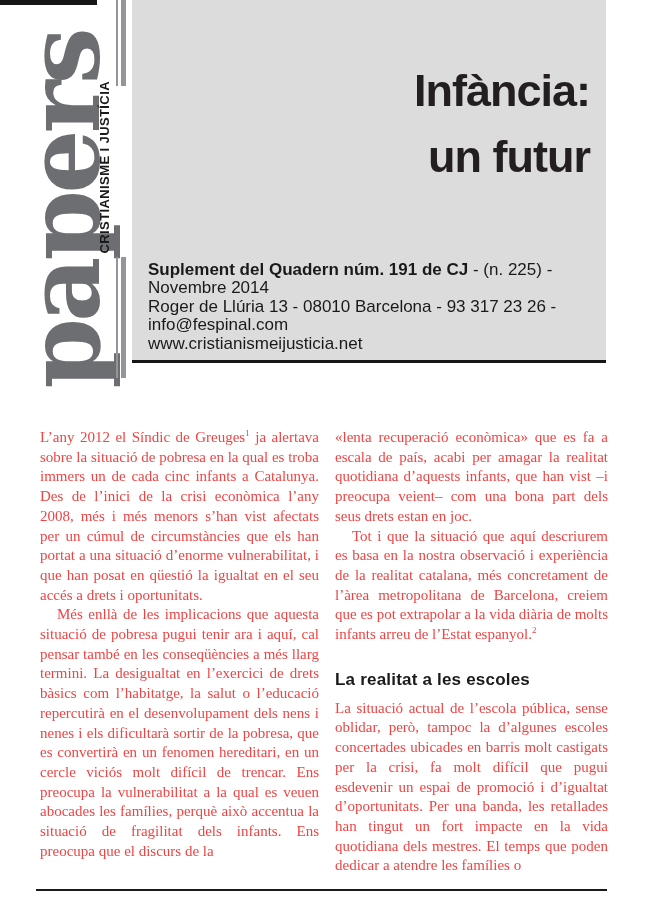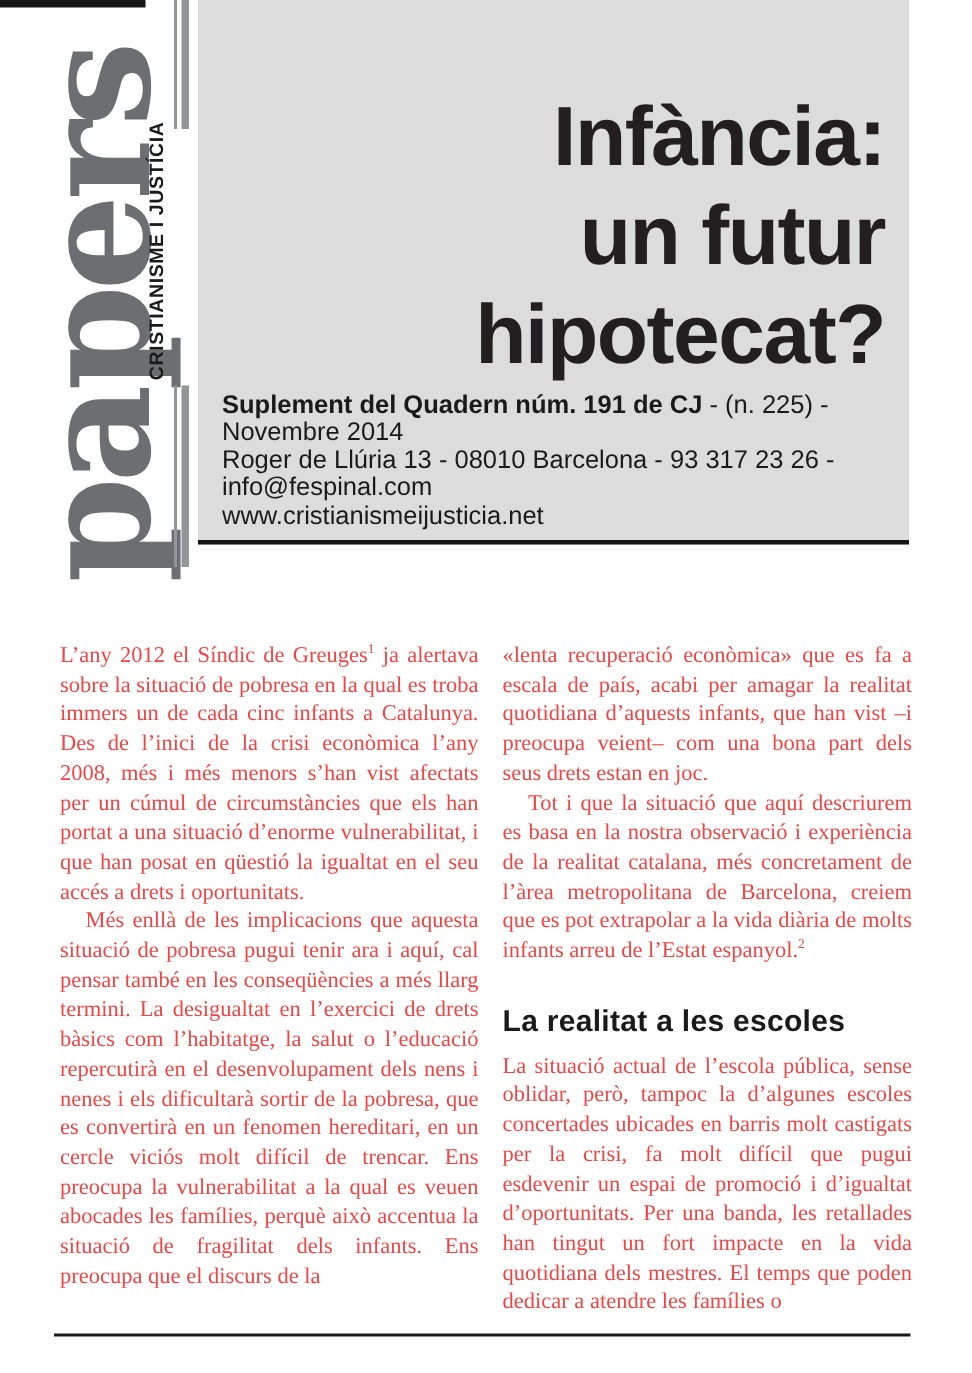--- a/index.html
+++ b/index.html
@@ -20,33 +20,33 @@
   .vline.thin{left:116px;width:2px;}
   .vline.thick{left:121px;width:5px;}
   .vseg-top{top:0;height:86px;}
   .vseg-bottom{top:257px;height:121px;}
 
   
   .gray-box{position:absolute;left:132px;top:0;width:474px;height:360px;
         background:#dcdcdd;border-bottom:3px solid #161616;}
   .title{position:absolute;right:16px;top:58px;text-align:right;color:#231f20;
         font-family:"Liberation Sans",sans-serif;font-weight:bold;
-        font-size:56px;line-height:66px;letter-spacing:-1px;white-space:nowrap;}
+        font-size:45px;line-height:66px;letter-spacing:-1px;white-space:nowrap;}
   .supplement{position:absolute;left:16px;bottom:7px;color:#1a1a1a;
         font-family:"Liberation Sans",sans-serif;font-size:17px;line-height:18.5px;}
   .supplement b{font-weight:bold;}
 
   
   .col{position:absolute;top:428px;}
   .col-left{left:40px;width:279px;}
   .col-right{left:335px;width:273px;}
   .col p{margin:0;text-align:justify;font-size:15px;line-height:19.7px;color:#ef4444;}
   .col p.indent{text-indent:17px;}
   .col sup{font-size:9px;line-height:0;vertical-align:super;}
-  .h2{font-family:"Liberation Sans",sans-serif;font-weight:bold;font-size:20px;
+  .h2{font-family:"Liberation Sans",sans-serif;font-weight:bold;font-size:17px;
         letter-spacing:0.2px;color:#1a1a1a;margin:25px 0 9px 0;}
 
   .footnote-rule{position:absolute;left:36px;top:889px;width:571px;height:2px;background:#1a1a1a;}
 </style>
 </head>
 <body>
 
 <div id="page">
 
   <div class="black-bar"></div>
@@ -57,21 +57,20 @@
 
   <div class="vline thin vseg-top"></div>
   <div class="vline thick vseg-top"></div>
   <div class="vline thin vseg-bottom"></div>
   <div class="vline thick vseg-bottom"></div>
 
   <div class="gray-box">
     <div class="title">
       <div>Infància:</div>
       <div>un futur</div>
-      <div>hipotecat?</div>
     </div>
     <div class="supplement">
       <div><b>Suplement del Quadern núm. 191 de CJ</b><span> - (n. 225) - Novembre 2014</span></div>
       <div>Roger de Llúria 13 - 08010 Barcelona - 93 317 23 26 - info@fespinal.com</div>
       <div>www.cristianismeijusticia.net</div>
     </div>
   </div>
 
   <div class="col col-left">
       <p>L’any 2012 el Síndic de Greuges<sup>1</sup> ja alertava sobre la situació de pobresa en la qual es troba immers un de cada cinc infants a Catalunya. Des de l’inici de la crisi econòmica l’any 2008, més i més menors s’han vist afectats per un cúmul de circumstàncies que els han portat a una situació d’enorme vulnerabilitat, i que han posat en qüestió la igualtat en el seu accés a drets i oportunitats.</p>

